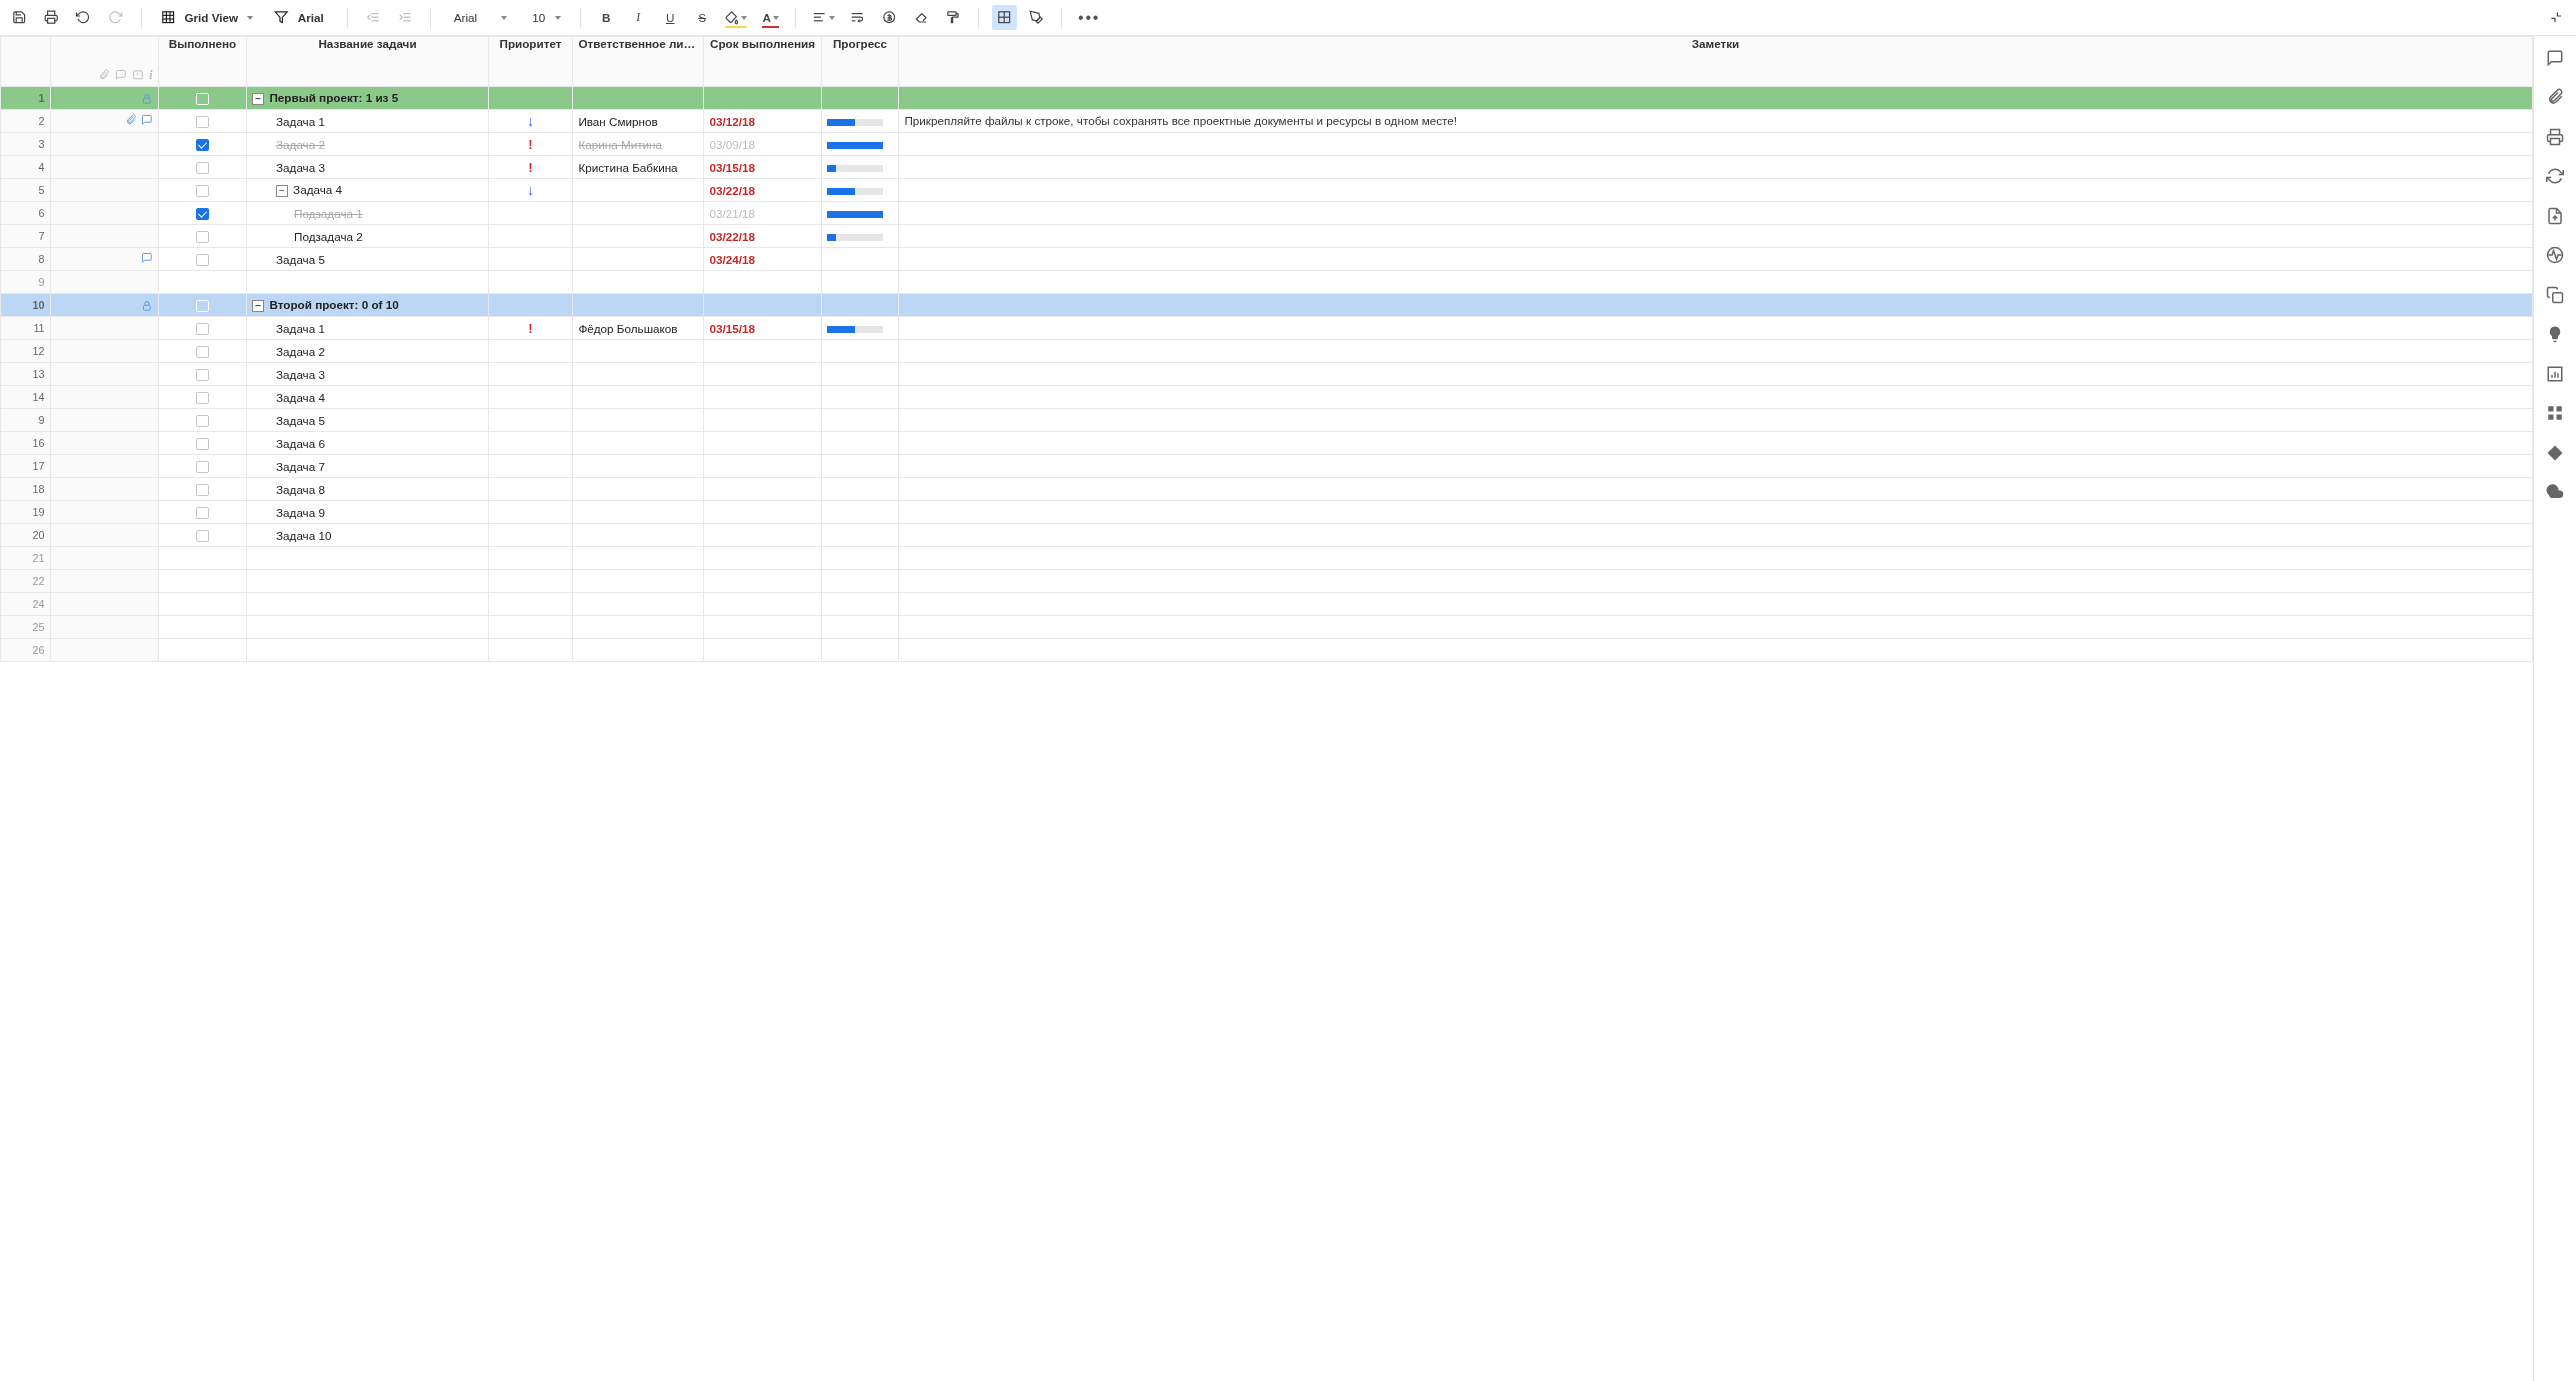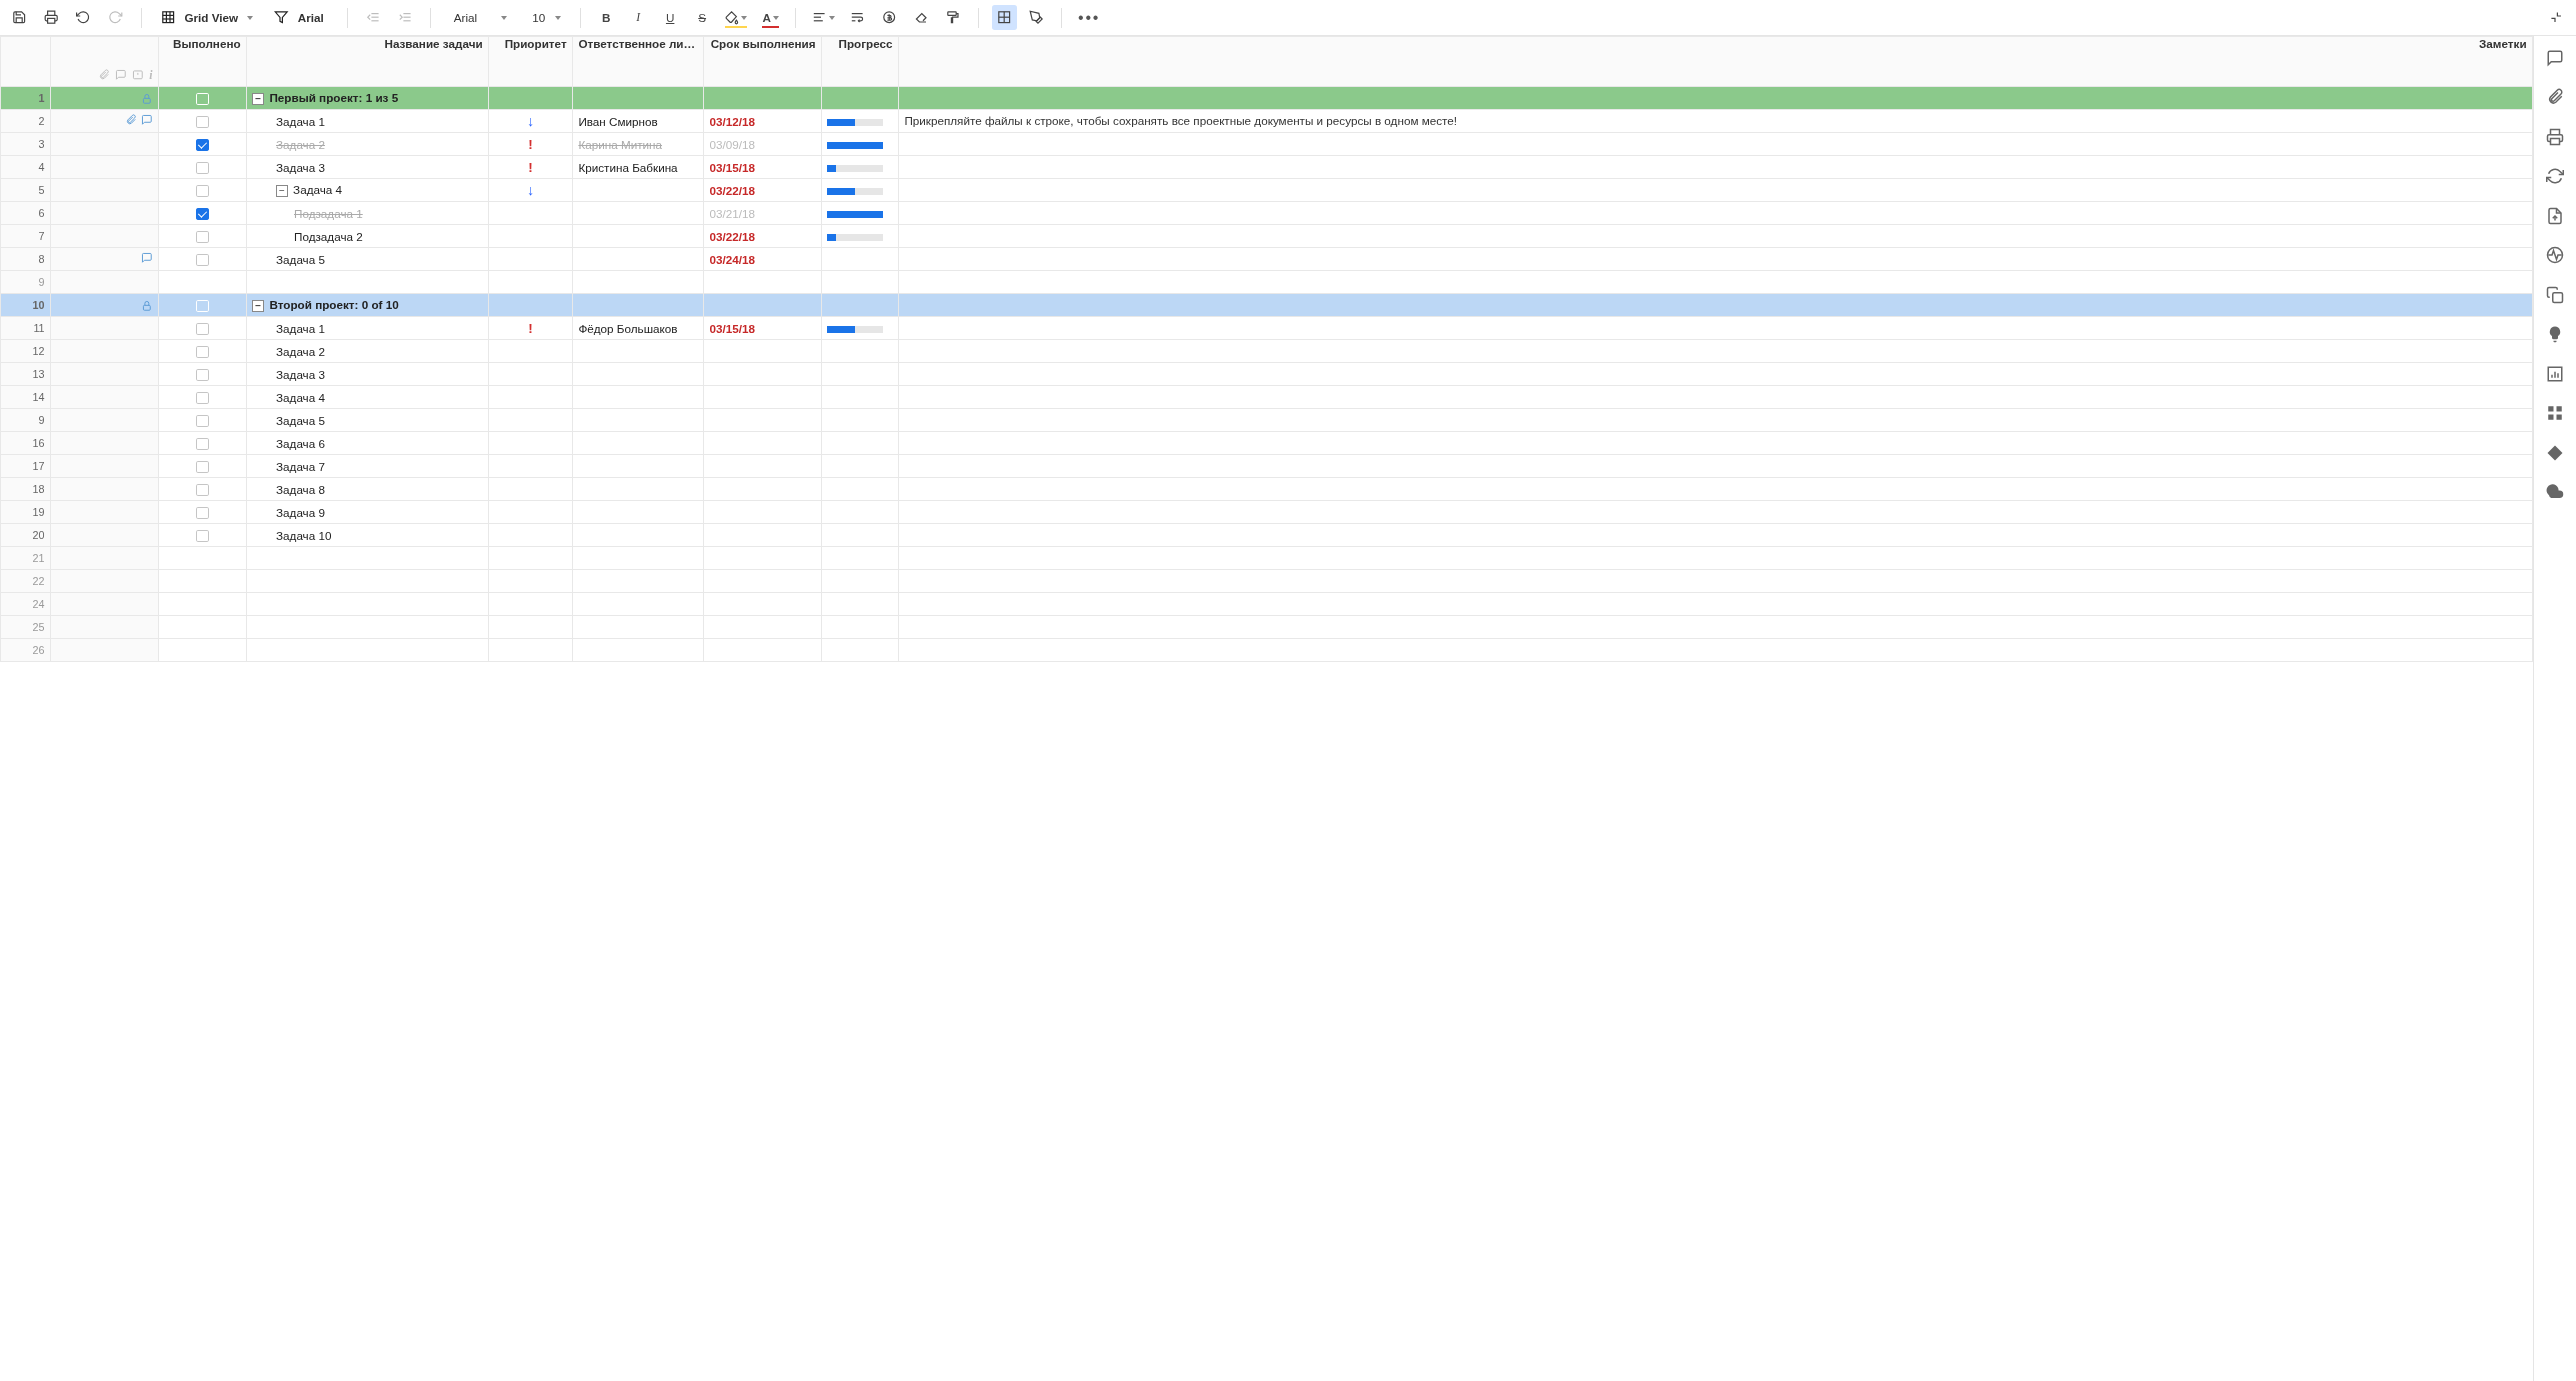--- a/index.html
+++ b/index.html
@@ -22,21 +22,21 @@
 .dots{font-size:16px;letter-spacing:1.8px;color:#555}
 .spacer{flex:1}
 
 .main{flex:1;display:flex;overflow:hidden}
 .sheet-wrap{flex:1;overflow:auto;position:relative}
 .right-rail{width:43px;border-left:0.9px solid #e5e5e5;display:flex;flex-direction:column;align-items:center;padding-top:12.6px;gap:21.5px;background:#fff}
 .right-rail .ric{width:18px;height:18px;color:#666;cursor:pointer}
 
 table.grid{border-collapse:collapse;width:100%;table-layout:fixed}
 table.grid th,table.grid td{border:0.9px solid #e8e8e8;height:23px;padding:0 5.4px;overflow:hidden;white-space:nowrap;text-overflow:ellipsis}
-thead th{background:#fafafa;font-weight:600;text-align:right;font-size:11.7px;color:#333;position:sticky;top:0;vertical-align:top;padding-top:5.4px}
+thead th{background:#fafafa;font-weight:600;text-align:center;font-size:11.7px;color:#333;position:sticky;top:0;vertical-align:top;padding-top:5.4px}
 thead tr{height:50px}
 col.rn{width:50px}col.attach{width:108px}col.done{width:88px}col.name{width:242px}col.pri{width:84px}col.resp{width:131px}col.due{width:118px}col.prog{width:77px}col.notes{width:auto}
 td.rownum{text-align:right;color:#666;background:#fafafa;font-size:10.8px;padding-right:9px}
 td.attach{text-align:right;padding-right:7.2px;background:#fafafa}
 .mini-icons{display:inline-flex;gap:4.5px;align-items:center;color:#b0b0b0}
 .mini-icons svg{width:11.7px;height:11.7px}
 thead th.rn,thead th.attach{background:#fafafa}
 thead th.attach{vertical-align:bottom;padding-bottom:3.6px}
 .attach-header{display:flex;gap:5.4px;justify-content:flex-end;color:#bbb}
 .attach-header svg{width:11.7px;height:11.7px}

